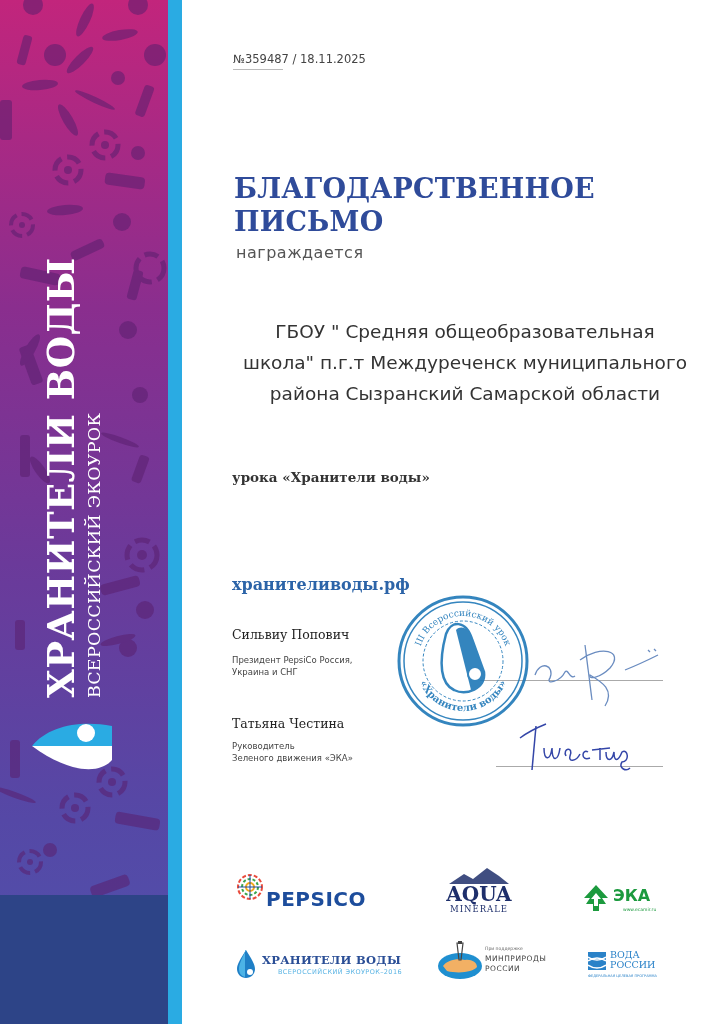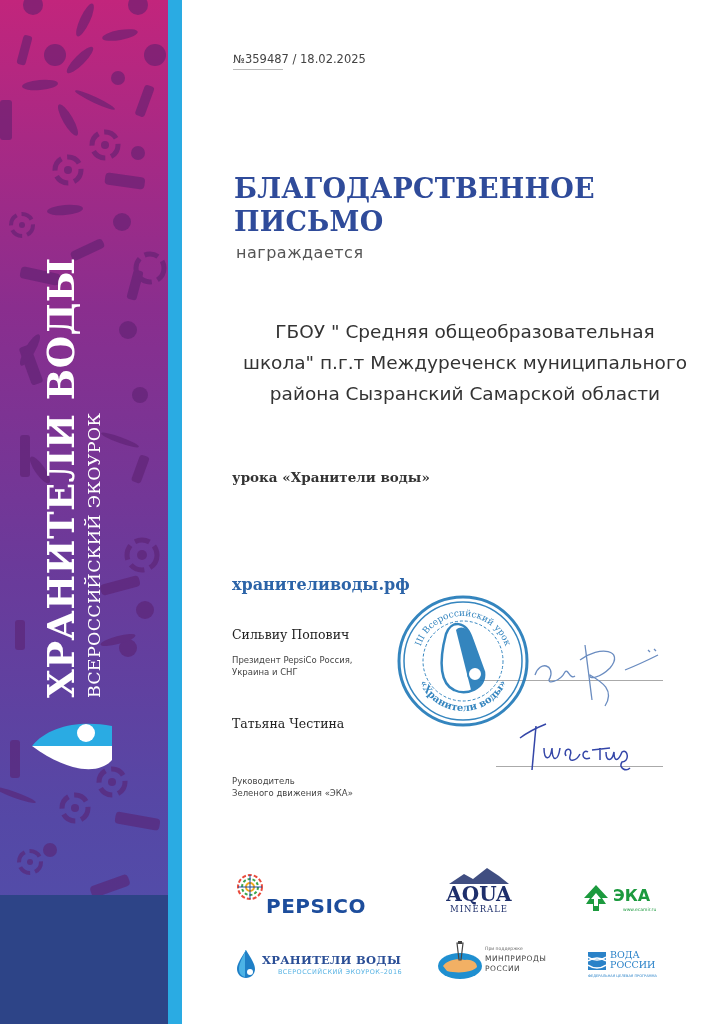--- a/index.html
+++ b/index.html
@@ -125,21 +125,21 @@
   <svg class="drop-logo" width="84" height="54" viewBox="0 0 84 54">
     <path d="M2 26 C18 6, 50 0, 82 6 L82 26 Z" fill="#2aabe3"></path>
     <path d="M2 26 L82 26 L82 40 C70 54, 40 54, 2 26 Z" fill="#ffffff"></path>
     <circle cx="56" cy="13" r="9" fill="#ffffff"></circle>
   </svg>
 
   <div class="sidebar-bottom"></div>
 </div>
 <div class="stripe"></div>
 
-<div class="number">№359487 / 18.02.2025</div>
+<div class="number">№359487 / 18.11.2025</div>
 <div class="number-underline"></div>
 
 <div class="title">
   <div>БЛАГОДАРСТВЕННОЕ</div>
   <div>ПИСЬМО</div>
 </div>
 <div class="subtitle">награждается</div>
 
 <div class="recipient">
   <div>ГБОУ " Средняя общеобразовательная</div>
@@ -152,21 +152,21 @@
 </div>
 
 <div class="website">хранителиводы.рф</div>
 
 <div class="signer-name" style="left:232px; top:627px;">Сильвиу Попович</div>
 <div class="signer-role" style="left:232px; top:654px;">
   <div>Президент PepsiCo Россия,</div>
   <div>Украина и СНГ</div>
 </div>
 <div class="signer-name" style="left:232px; top:716px;">Татьяна Честина</div>
-<div class="signer-role" style="left:232px; top:775px;">
+<div class="signer-role" style="left:232px; top:740px;">
   <div>Руководитель</div>
   <div>Зеленого движения «ЭКА»</div>
 </div>
 
 <div class="sig-line" style="left:480px; top:680px; width:183px;"></div>
 <div class="sig-line" style="left:496px; top:766px; width:167px;"></div>
 
 <svg class="sig1" width="130" height="70" viewBox="0 0 130 70">
   <g fill="none" stroke="#6a8cc0" stroke-width="1.3">
     <path d="M5 35 C10 20, 25 25, 20 38 C15 45, 30 42, 35 32 C38 28, 40 40, 45 36"></path>
@@ -205,21 +205,21 @@
   </g>
 </svg>
 
 <div class="logo" style="left:236px; top:873px;">
   <svg width="28" height="28" viewBox="0 0 28 28" style="position:absolute; left:0; top:0;">
     <circle cx="14" cy="14" r="12" fill="none" stroke="#e94b3c" stroke-width="2" stroke-dasharray="4 2"></circle>
     <circle cx="14" cy="14" r="8" fill="none" stroke="#3aa44a" stroke-width="2" stroke-dasharray="3 2"></circle>
     <circle cx="14" cy="14" r="4" fill="none" stroke="#f3a81b" stroke-width="2"></circle>
     <path d="M2 14 L26 14 M14 2 L14 26" stroke="#1d4d9c" stroke-width="1"></path>
   </svg>
-  <span class="pepsico-text" style="position:absolute; left:30px; top:21px;">PEPSICO</span>
+  <span class="pepsico-text" style="position:absolute; left:30px; top:14px;">PEPSICO</span>
 </div>
 
 <div class="logo" style="left:444px; top:868px; width:70px; text-align:center;">
   <svg width="60" height="16" viewBox="0 0 60 16" style="display:block; margin:0 auto;">
     <path d="M0 16 L15 6 L24 11 L38 0 L50 8 L60 16 Z" fill="#1e2f6b" opacity="0.85"></path>
   </svg>
   <div class="aqua-text">AQUA</div>
   <div class="mineral-text">MINERALE</div>
 </div>
 

